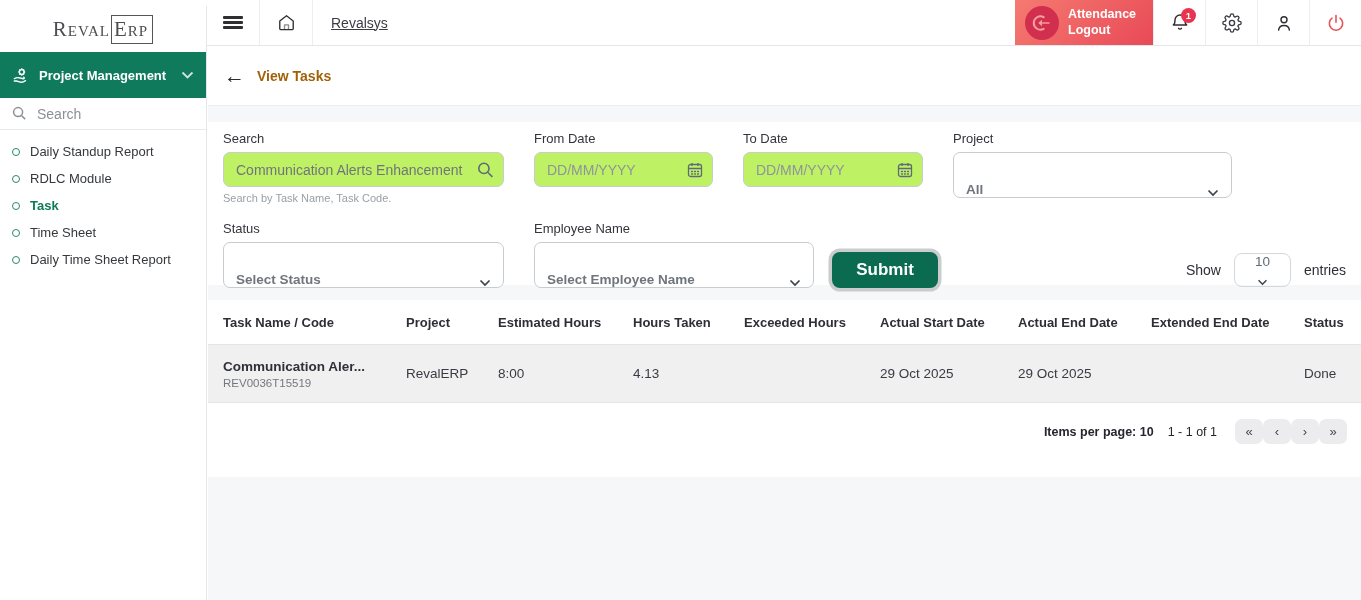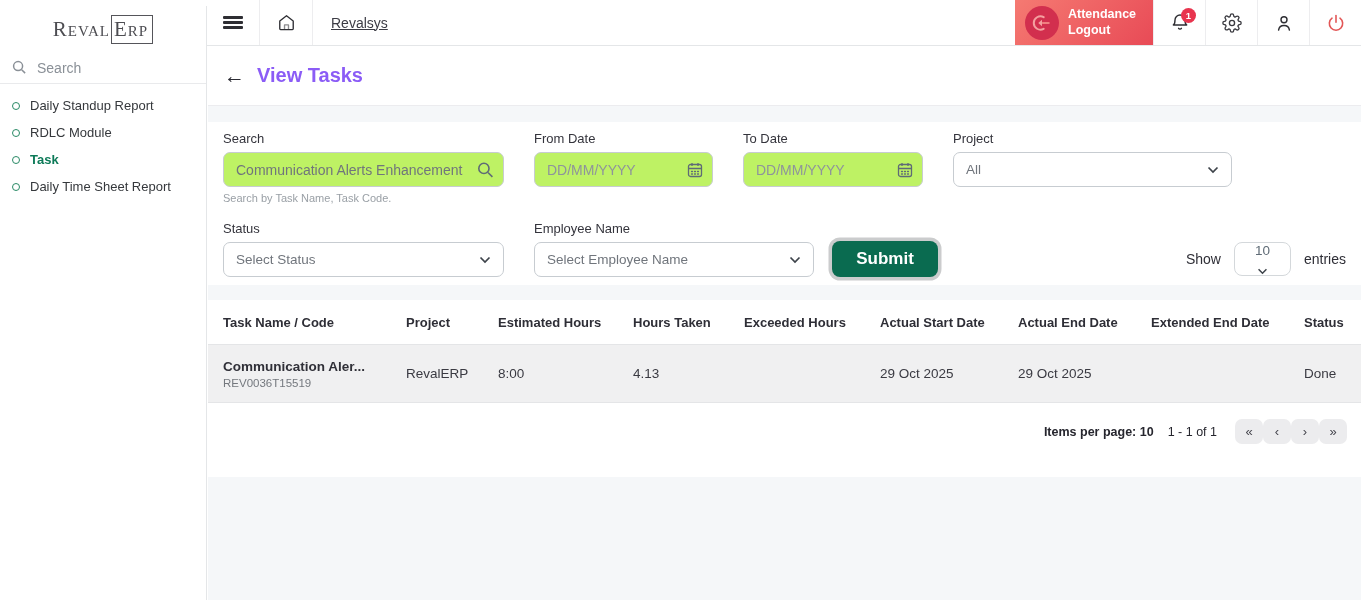--- a/index.html
+++ b/index.html
@@ -44,35 +44,35 @@
   .att-label { color:#fff; font-size:12.5px; font-weight:bold; line-height:1.25; }
   .badge { position:absolute; top:8px; right:9px; min-width:15px; height:15px;
     background:#e8344e; border-radius:50%; color:#fff; font-size:9.5px; font-weight:bold;
     display:flex; align-items:center; justify-content:center; }
 
   
   .main { position:absolute; left:208px; top:46px; right:0; bottom:0; background:#f5f7f9; }
   .page-header { background:#fff; height:59px; display:flex; align-items:center;
     padding:0 16px; gap:12px; box-shadow:0 1px 0 #ececef; }
   .back-arrow { font-size:21px; color:#2b2b33; cursor:pointer; line-height:1; }
-  .page-title { font-size:20px; font-weight:bold; color:#8b5cf6; }
+  .page-title { font-size:14px; font-weight:bold; color:#a16207; }
 
   .filter-card { background:#fff; margin-top:17px; height:163px; padding:9px 15px 0; position:relative; }
   .f-label { font-size:13px; color:#34343c; margin-bottom:6px; }
   .f-row1 { display:flex; gap:30px; }
   .f-field {}
   .input-wrap { position:relative; }
   .tinput { height:35px; border:1px solid #c7ccd1; border-radius:7px; background:#bef264;
     font-family:"Liberation Sans",sans-serif; font-size:14px; color:#70757c;
     padding:0 34px 0 12px; width:100%; outline:none; }
   .tinput::placeholder { color:#8e949b; opacity:1; }
   .input-icon { position:absolute; right:10px; top:50%; transform:translateY(-50%); }
   .hint { font-size:11px; color:#9aa0a6; margin-top:5px; }
-  .fake-select { height:35px; border:1px solid #c7ccd1; border-radius:7px; background:#fff;
-    display:flex; align-items:center; padding:0 12px; cursor:pointer; }
+  .fake-select { height:46px; border:1px solid #c7ccd1; border-radius:7px; background:#fff;
+    display:flex; align-items:flex-end; padding:0 12px; cursor:pointer;font-weight:bold; }
   .fake-select .sel-text { font-size:13.5px; color:#70757c; flex:1; }
   .f-row2 { display:flex; gap:30px; margin-top:17px; align-items:flex-end; }
   .submit-btn { height:36px; width:106px; background:#0a6b50; color:#fff; font-weight:bold;
     font-size:17px; border:none; border-radius:8px; cursor:pointer; margin-left:-12px;
     box-shadow:0 0 0 3.5px #cbcccd; font-family:"Liberation Sans",sans-serif; }
   .show-group { margin-left:auto; display:flex; align-items:center; gap:13px; height:36px; }
   .show-group .sg-text { font-size:14px; color:#2e2e36; }
   .mini-select { width:57px; height:34px; border:1px solid #d4d8db; border-radius:8px;
     display:flex; align-items:center; justify-content:space-between; padding:0 10px; cursor:pointer;flex-direction:column; }
   .mini-select .sel-text { font-size:13.5px; color:#5f6b76; }
@@ -95,20 +95,36 @@
     color:#46464e; font-size:13px; cursor:pointer; display:flex; align-items:center;
     justify-content:center; font-family:"Liberation Sans",sans-serif; }
 </style>
 </head>
 <body>
 
 <div class="sidebar">
   <div class="logo-area">
     <div class="logo"><span>Reval</span><span class="boxed">Erp</span></div>
   </div>
+  <div class="module-header">
+    <span>
+      <svg width="18" height="18" viewBox="0 0 24 24" fill="none" stroke="#fff" stroke-width="1.8">
+        <circle cx="13" cy="8" r="3.2"></circle>
+        <path d="M13 3v2M13 11v2M8.5 8h2M15.5 8h2M9.8 4.8l1.4 1.4M14.8 9.8l1.4 1.4M16.2 4.8l-1.4 1.4M11.2 9.8l-1.4 1.4"></path>
+        <path d="M3 17c3-2 5-2 8-1l4 1c1.5.4 2-1.8.5-2.2" stroke-linecap="round"></path>
+        <path d="M3 20h3l5 1.5c2 .5 5-.5 7-2" stroke-linecap="round"></path>
+      </svg>
+    </span>
+    <span class="mh-label">Project Management</span>
+    <span>
+      <svg width="13" height="9" viewBox="0 0 13 9" fill="none" stroke="#cfe4dc" stroke-width="1.8">
+          <path d="M1.5 1.5 6.5 6.5 11.5 1.5"></path>
+        </svg>
+    </span>
+  </div>
   <div class="sidebar-search">
     <span>
       <svg width="15" height="15" viewBox="0 0 16 16" fill="none" stroke="#8a9097" stroke-width="1.6">
           <circle cx="6.5" cy="6.5" r="4.8"></circle>
           <path d="M10.3 10.3 14 14"></path>
         </svg>
     </span>
     <span>Search</span>
   </div>
   <div class="menu">
@@ -116,20 +132,24 @@
         <span class="bullet"></span>
         <span>Daily Standup Report</span>
       </div>
     <div class="menu-item">
         <span class="bullet"></span>
         <span>RDLC Module</span>
       </div>
     <div class="menu-item active">
         <span class="bullet"></span>
         <span>Task</span>
+      </div>
+    <div class="menu-item">
+        <span class="bullet"></span>
+        <span>Time Sheet</span>
       </div>
     <div class="menu-item">
         <span class="bullet"></span>
         <span>Daily Time Sheet Report</span>
       </div>
   </div>
 </div>
 
 <div class="topbar">
   <div class="tb-cell">

